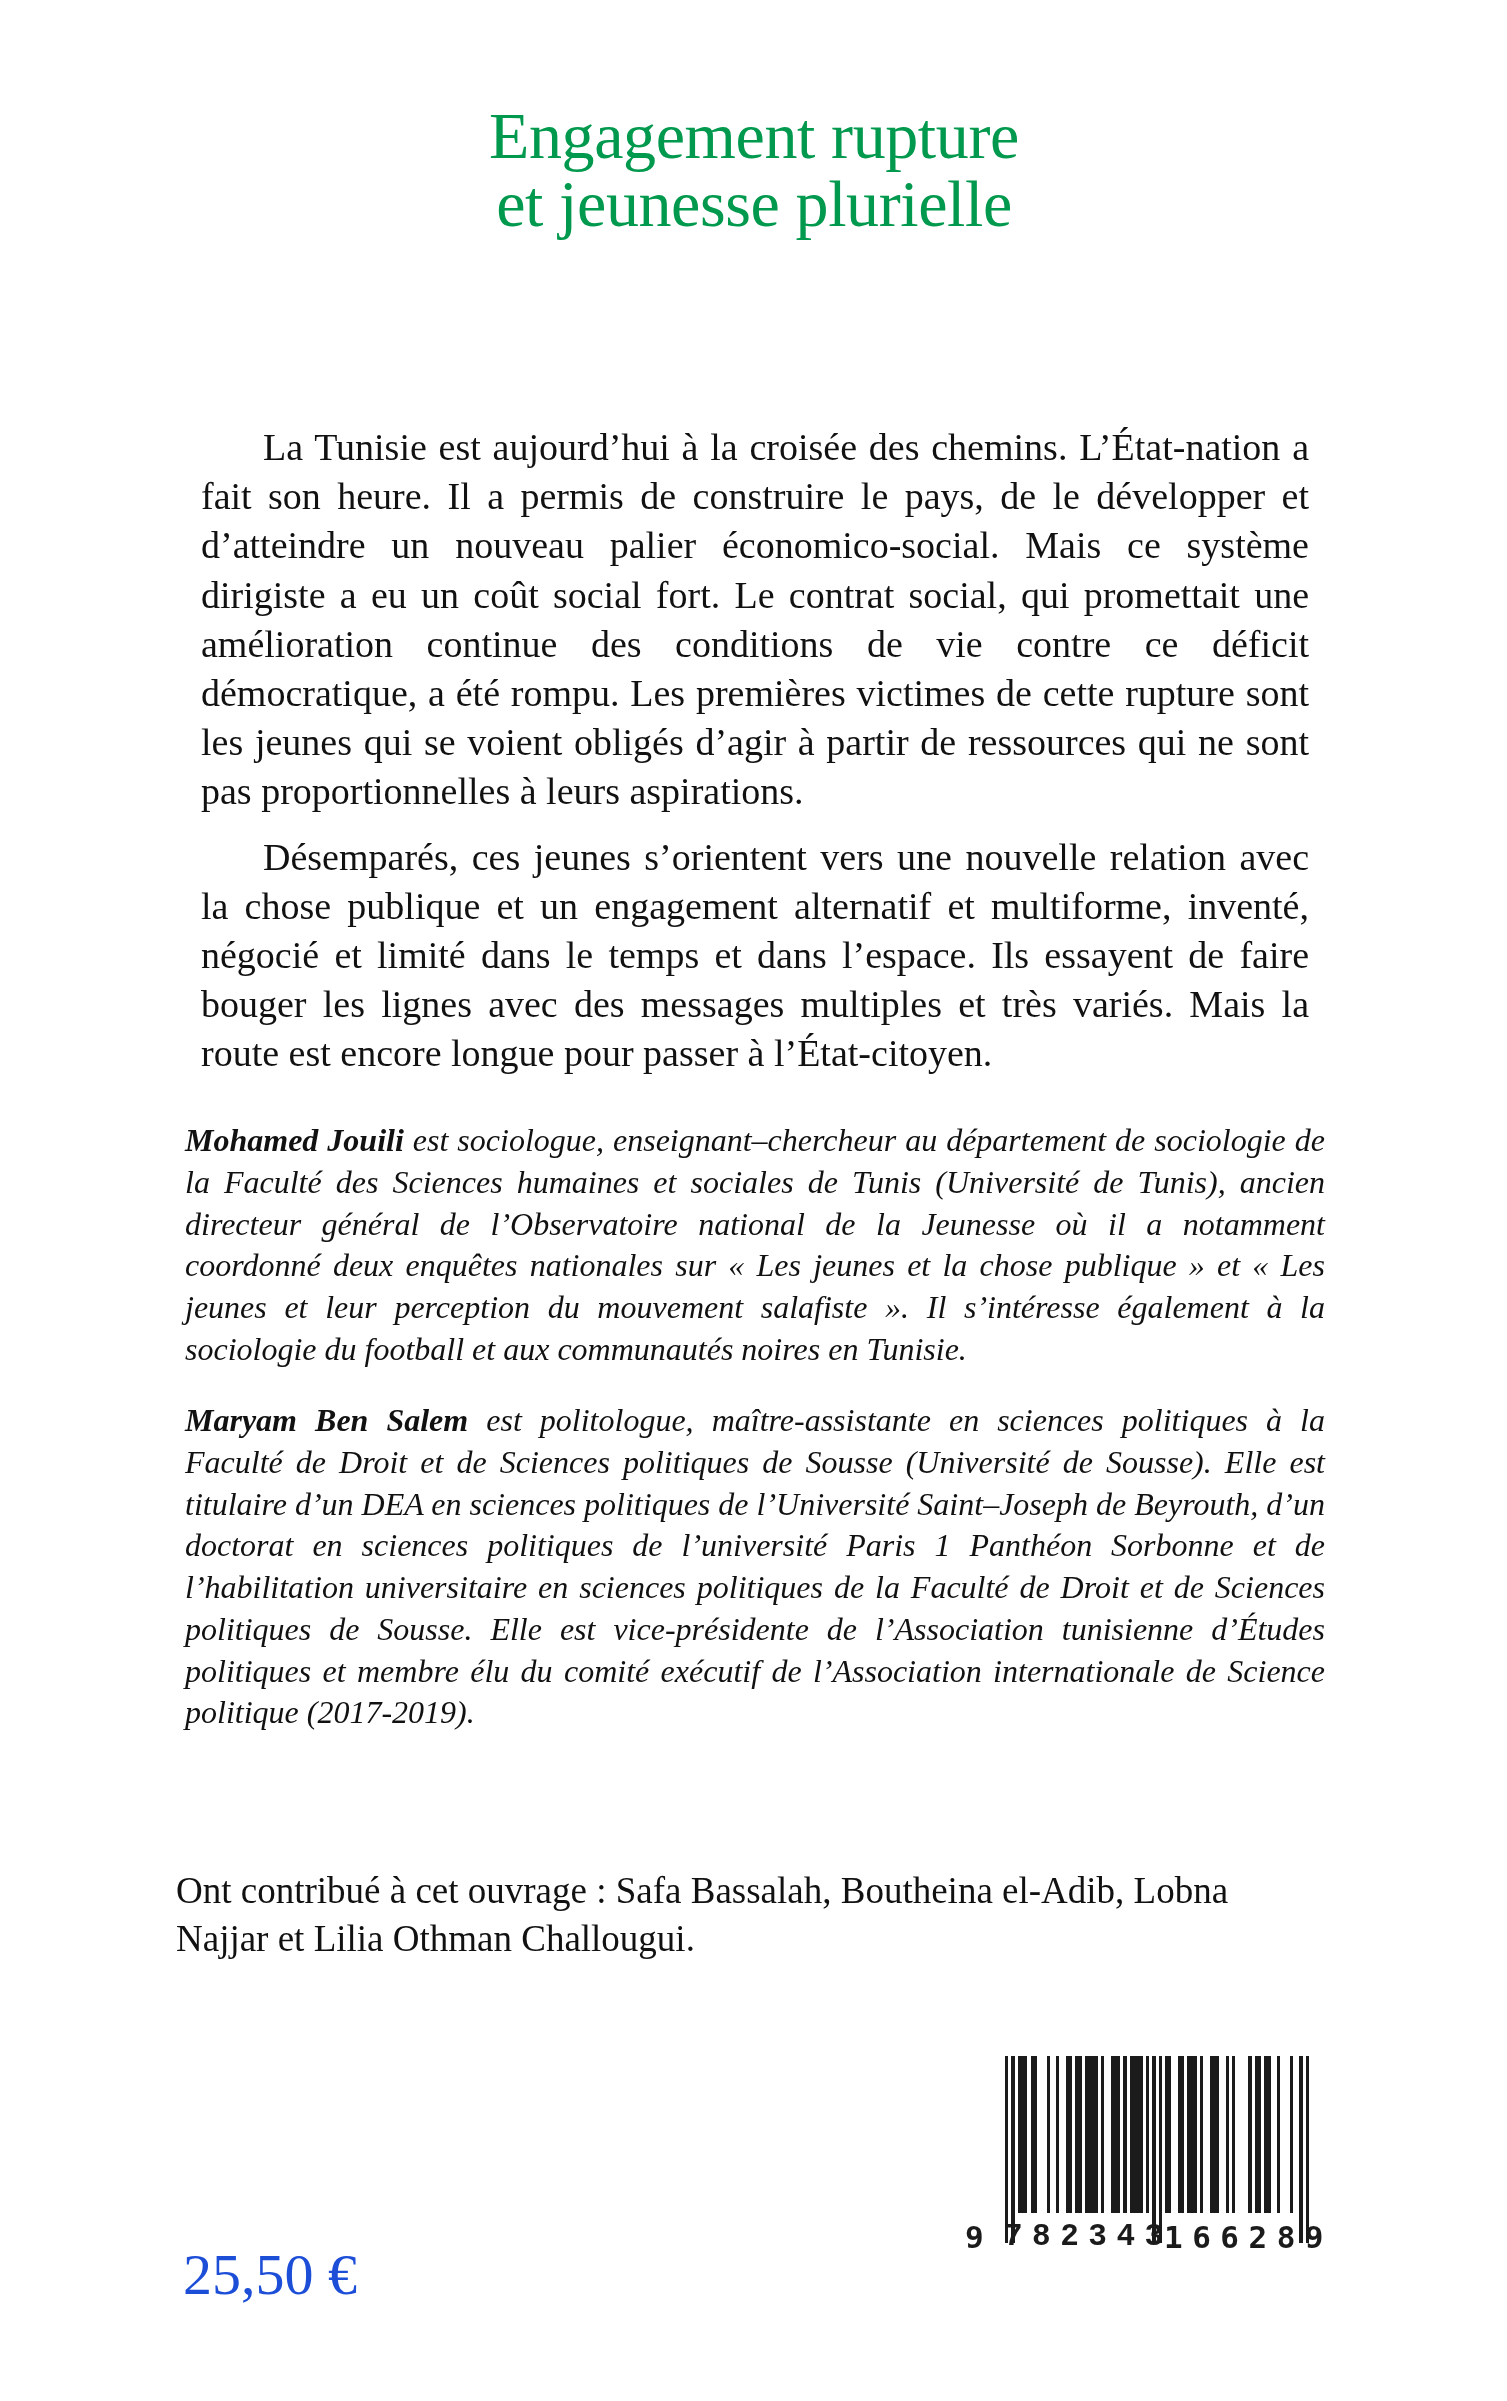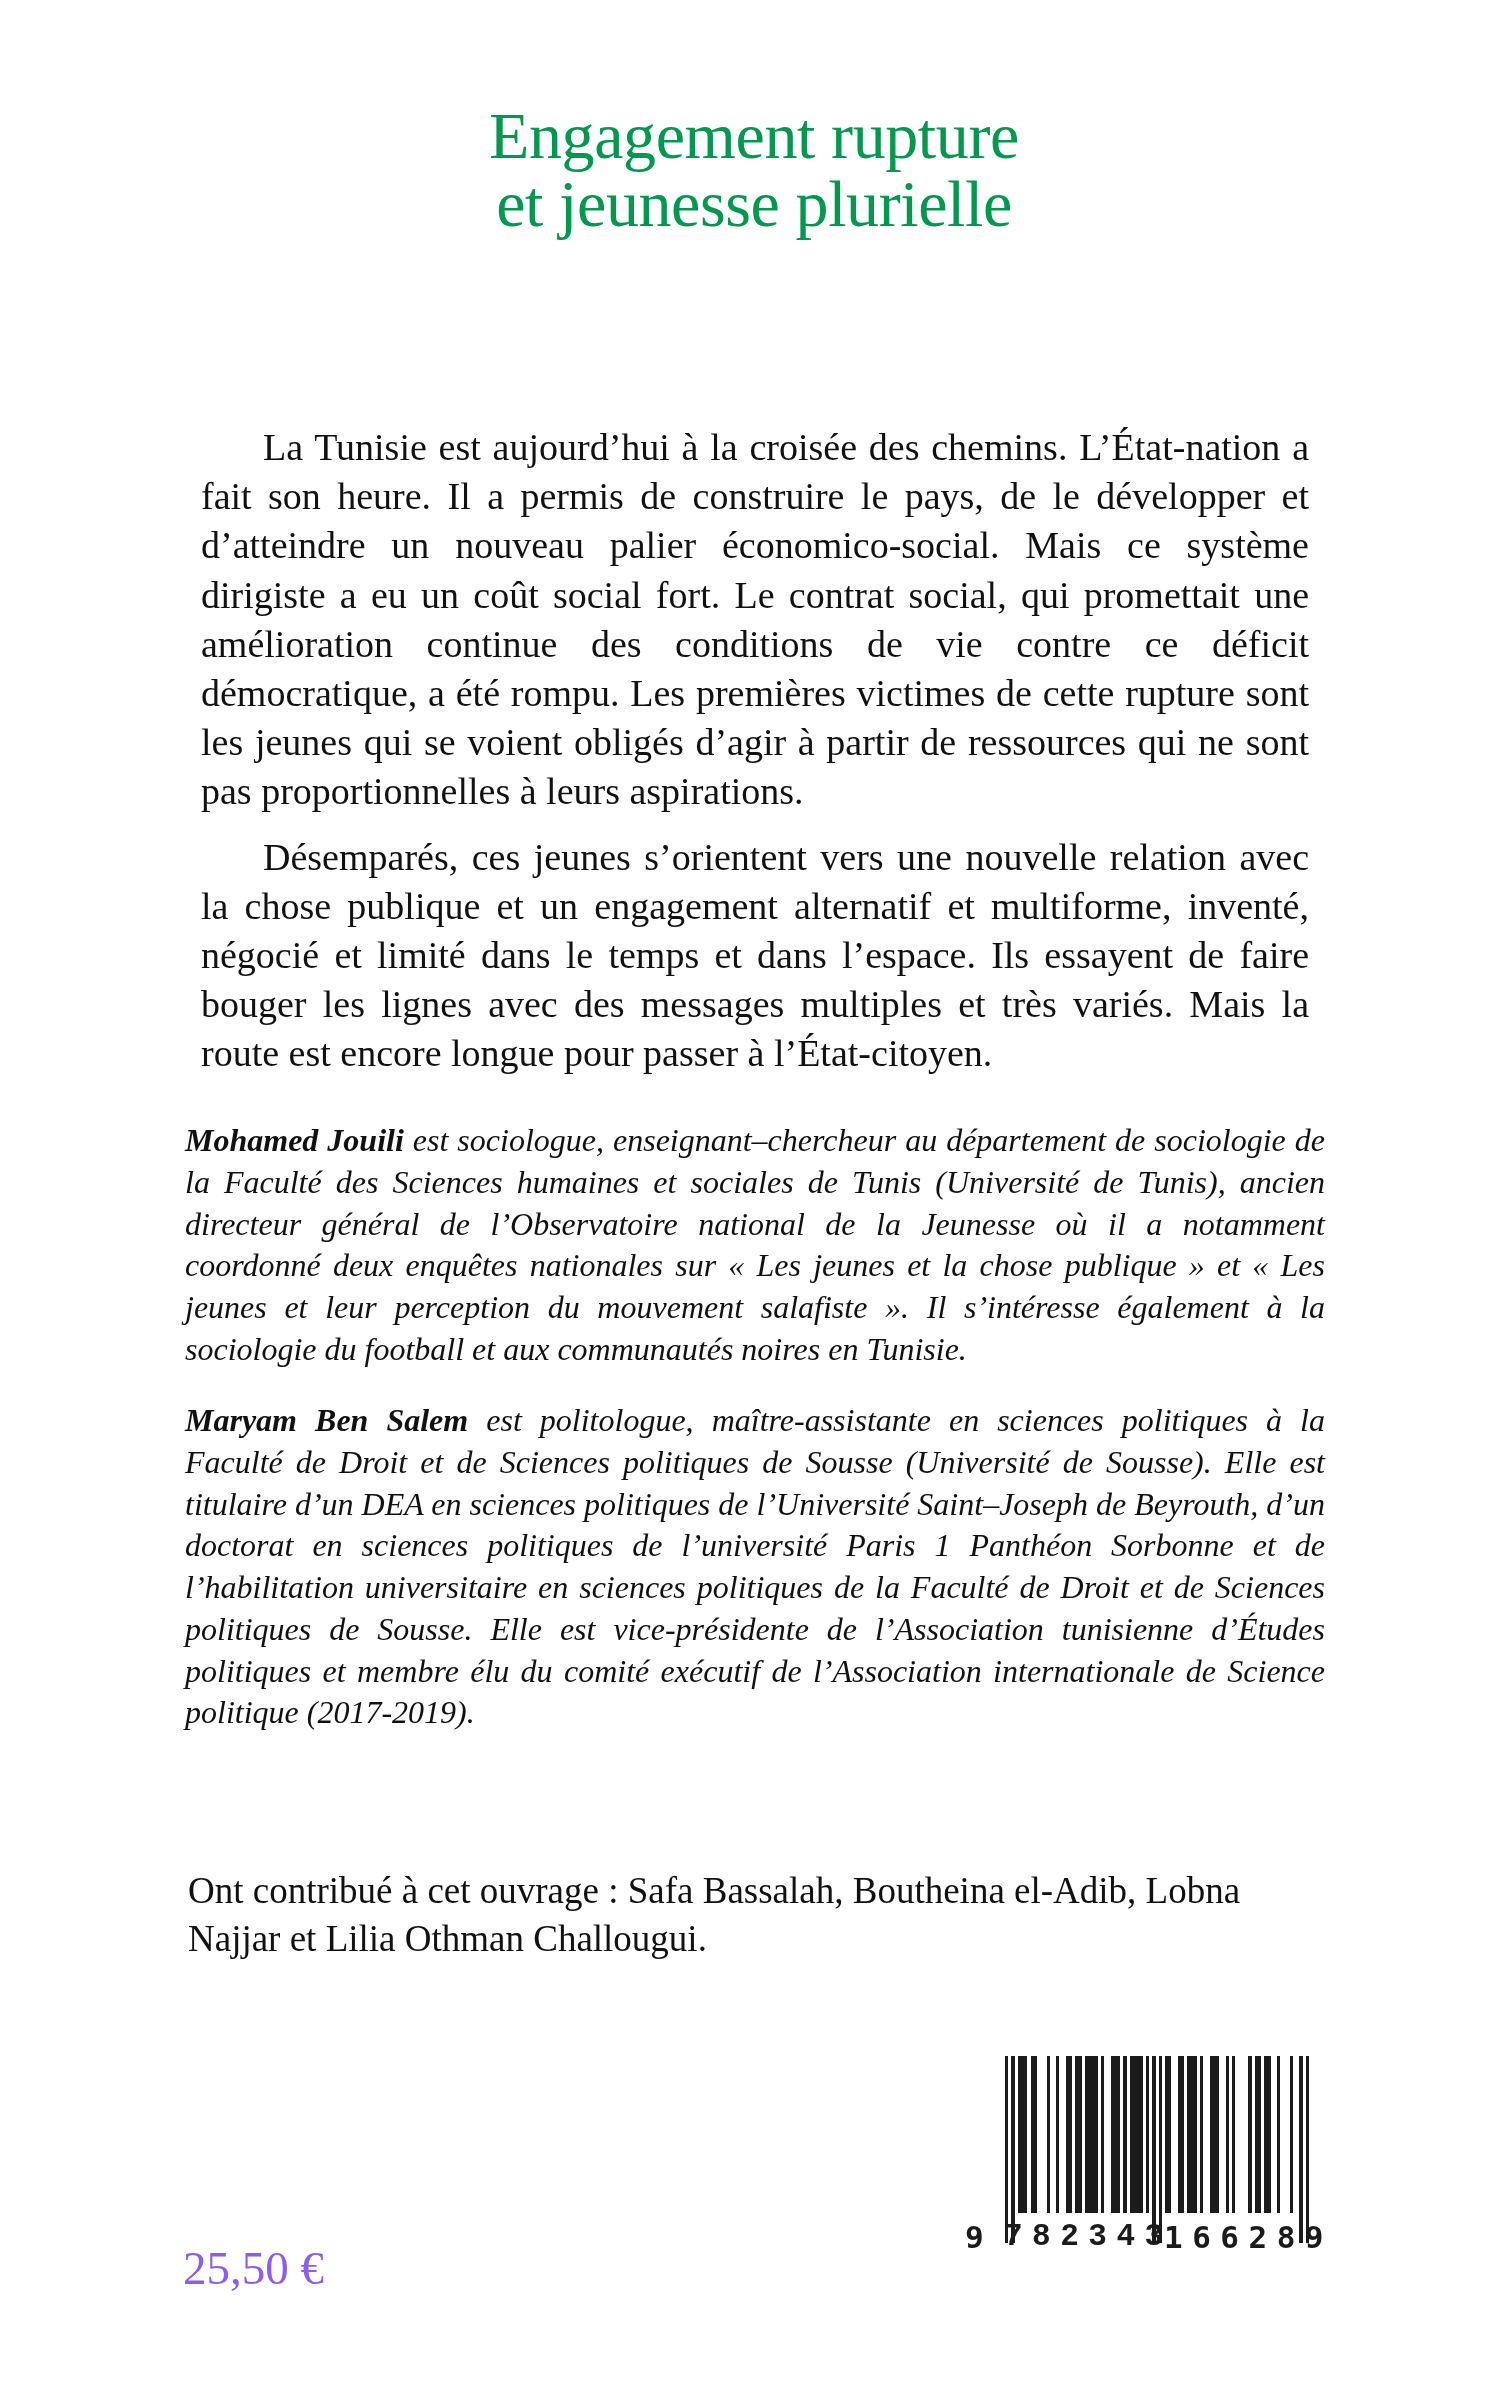--- a/index.html
+++ b/index.html
@@ -70,21 +70,21 @@
   .bio-1 { top: 1120px; }
   .bio-2 { top: 1400px; }
   .bio .name {
     font-weight: bold;
     font-style: italic;
   }
 
   
   .contributors {
     position: absolute;
-    left: 188px;
+    left: 176px;
     top: 1867px;
     width: 1140px;
     font-size: 37px;
     line-height: 1.3;
     text-align: left;
     color: #111111;
   }
 
   
   .isbn {
@@ -93,22 +93,22 @@
     top: 2172px;
     font-size: 35px;
     letter-spacing: 0.2px;
     color: #111111;
     white-space: nowrap;
   }
   .price {
     position: absolute;
     left: 183px;
     top: 2241px;
-    font-size: 47px;
-    color: #8b5cf6;
+    font-size: 58px;
+    color: #1d4ed8;
     white-space: nowrap;
   }
 
   
   .barcode-wrap {
     position: absolute;
     left: 963px;
     top: 2056px;
     width: 346px;
     height: 237px;

